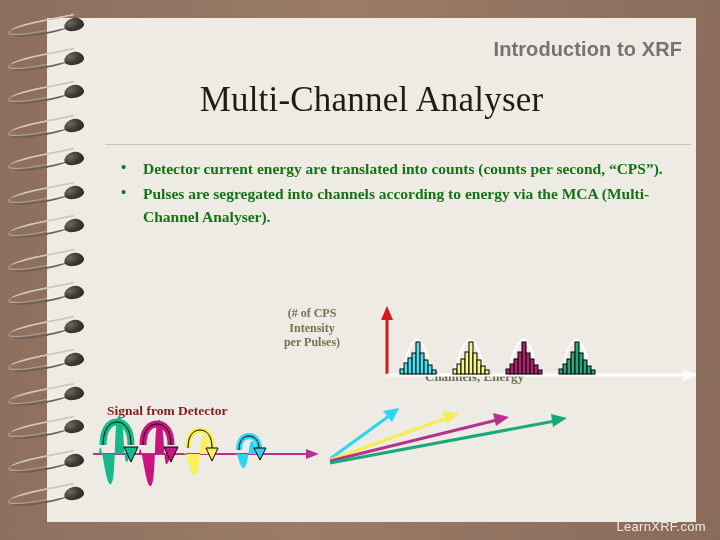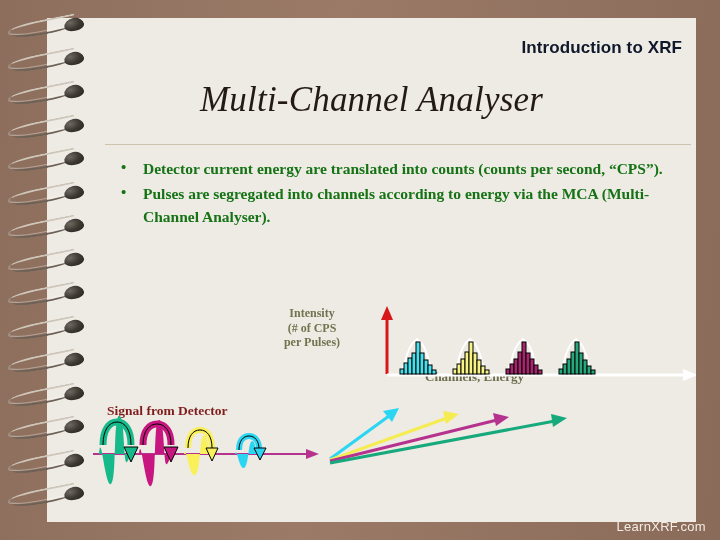--- a/index.html
+++ b/index.html
@@ -40,28 +40,28 @@
   .ring .bead{
     position:absolute;left:56px;top:2px;width:20px;height:13px;
     border-radius:52% 48% 50% 50%/60% 60% 40% 40%;
     background:radial-gradient(ellipse at 32% 32%, #6f6a60 0%, #3e3a33 48%, #23201b 100%);
     transform:rotate(-12deg);
   }
   
   .hdr{
     position:absolute;right:14px;top:20px;
     font-family:"Liberation Sans", sans-serif;
-    font-weight:bold;font-size:17px;color:#0f172a;
+    font-weight:bold;font-size:20px;color:#737373;
     letter-spacing:.1px;white-space:nowrap;
   }
   
   .title{
     position:absolute;left:0;top:62px;width:649px;text-align:center;
     font-family:"Liberation Serif", serif;
-    font-size:35px;color:#231a14;letter-spacing:.2px;font-style:italic;
+    font-size:35px;color:#231a14;letter-spacing:.2px;
   }
   .rule{
     position:absolute;left:58px;top:126px;width:586px;height:0;
     border-top:1px solid #cfc2ad;
   }
   
   .bullets{
     position:absolute;left:60px;top:140px;width:570px;
     font-family:"Liberation Serif", serif;
     font-weight:bold;font-size:15.5px;color:#157315;line-height:1.45;
@@ -109,22 +109,22 @@
       </div>
       <div class="bullet">
         <span class="dot">•</span>
         <span>Pulses are segregated into channels according to energy via the MCA (Multi-Channel Analyser).</span>
       </div>
     </div>
 
     <div class="diagram">
 
       <div class="dlabel" id="lbl-intensity">
+        <div>(# of CPS</div>
         <div>Intensity</div>
-        <div>(# of CPS</div>
         <div>per Pulses)</div>
       </div>
 
       <div class="dlabel" id="lbl-signal">Signal from Detector</div>
       <div class="dlabel" id="lbl-channels">Channels, Energy</div>
 
       <div class="histwrap">
       <svg width="649" height="504" viewBox="0 0 649 504">
 
         <g>

